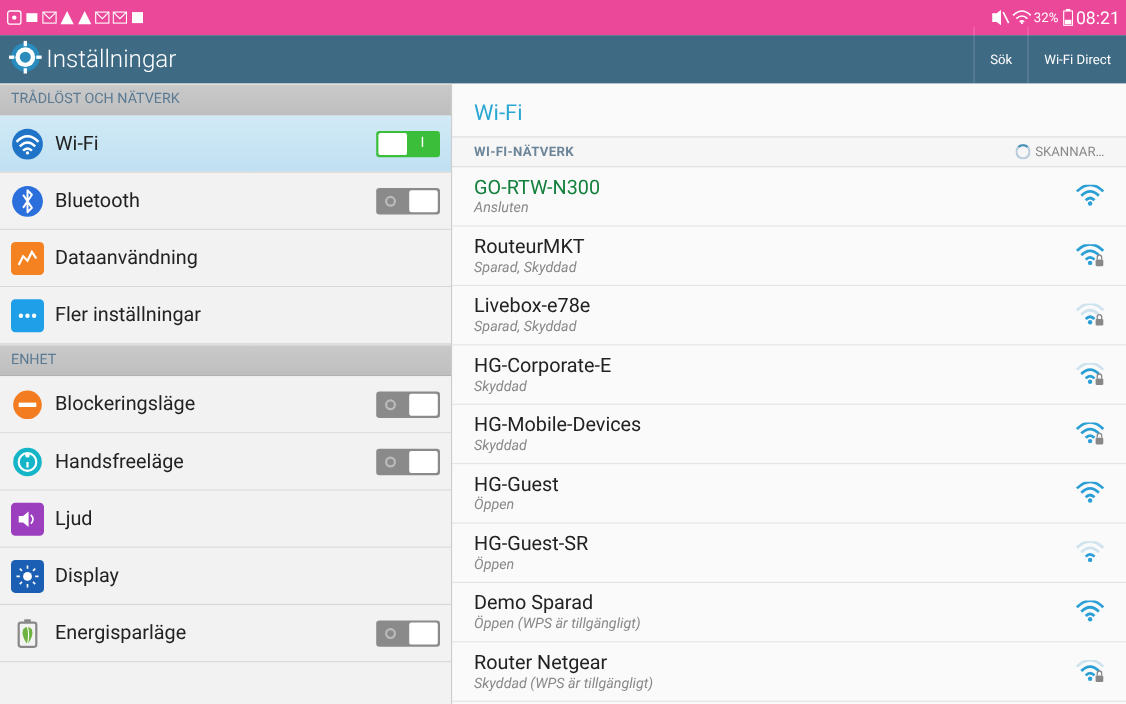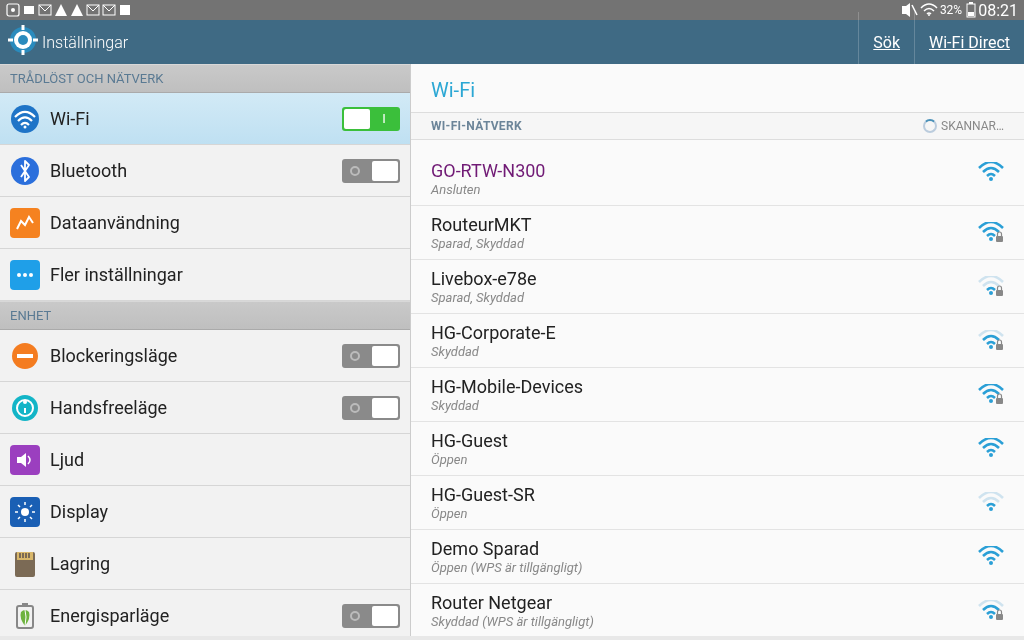--- a/index.html
+++ b/index.html
@@ -1,26 +1,26 @@
 <!DOCTYPE html>
 <html><head>
 <meta charset="utf-8">
 <style>
   html,body{margin:0;padding:0;width:1024px;height:640px;font-family:Roboto,Arial,sans-serif;background:#e8e8e8;overflow:hidden;}
   *{box-sizing:border-box;}
   
-  .statusbar{height:20px;background:#737373;color:#fff;display:flex;align-items:center;justify-content:space-between;font-size:13px;padding:0 6px;text-align:right;}
+  .statusbar{height:32px;background:#ec4899;color:#fff;display:flex;align-items:center;justify-content:space-between;font-size:13px;padding:0 6px;text-align:right;}
   .statusbar .left,.statusbar .right{display:flex;align-items:center;gap:2px;}
   .statusbar svg{display:block;}
   .battery-pct{font-size:12px;margin-right:2px;}
   .clock{font-size:16px;}
   
   .actionbar{height:44px;background:#3f6a84;color:#fff;display:flex;align-items:center;padding-left:8px;}
-  .actionbar-title{font-size:16px;font-weight:300;margin-left:4px;flex:1;}
-  .actionbar-btn{height:60px;padding:0 14px;display:flex;align-items:center;border-left:1px solid rgba(255,255,255,.2);font-size:16px;cursor:pointer;text-decoration:underline;}
+  .actionbar-title{font-size:22px;font-weight:300;margin-left:4px;flex:1;}
+  .actionbar-btn{height:60px;padding:0 14px;display:flex;align-items:center;border-left:1px solid rgba(255,255,255,.2);font-size:12px;cursor:pointer;}
   
   .content{display:flex;height:572px;}
   .sidebar{width:410px;background:#f2f2f2;overflow:hidden;}
   .section-header{background:linear-gradient(#c9c9c9,#bfbfbf);color:#5a7a93;font-weight:normal;font-size:13px;padding:6px 10px;border-top:1px solid #d8d8d8;border-bottom:1px solid #aaa;}
   .row{height:52px;display:flex;align-items:center;padding:0 10px;border-bottom:1px solid #d6d6d6;background:#f2f2f2;cursor:pointer;}
   .row.selected{background:linear-gradient(#d2eaf6,#bfe0f2);position:relative;}
   .row .label{flex:1;font-size:18px;color:#222;margin-left:10px;}
   .icon-box{width:30px;height:30px;border-radius:4px;display:flex;align-items:center;justify-content:center;flex-shrink:0;}
   .toggle{width:58px;height:24px;background:#888;border-radius:3px;display:flex;align-items:center;padding:2px;position:relative;}
   .toggle .knob{width:26px;height:20px;background:#fff;border-radius:2px;}
@@ -33,21 +33,21 @@
   
   .detail{flex:1;background:#fafafa;display:flex;flex-direction:column;border-left:1px solid #ccc;}
   .detail-title{color:#2ba7d4;font-size:20px;padding:14px 20px 10px;}
   .detail-subhead{display:flex;align-items:center;justify-content:space-between;padding:6px 20px;border-top:1px solid #ddd;border-bottom:1px solid #ddd;background:#f6f6f6;gap:44px;}
   .detail-subhead .txt{color:#6c8599;font-size:12px;font-weight:bold;letter-spacing:.3px;}
   .scanning{display:flex;align-items:center;gap:4px;color:#888;font-size:12px;}
   .netlist{flex:1;overflow:hidden;}
   .net{padding:8px 20px 8px 20px;border-bottom:1px solid #e3e3e3;display:flex;align-items:center;cursor:pointer;}
   .net .info{flex:1;}
   .net .ssid{font-size:18px;color:#222;}
-  .net.connected .ssid{color:#701a75;margin-top:12px;}
+  .net.connected .ssid{color:#15803d;}
   .net .sub{font-size:13px;color:#888;margin-top:1px;font-style:italic;}
   .wifi-strength{width:26px;display:flex;align-items:center;justify-content:center;}
   @keyframes spin{to{transform:rotate(360deg)}}
   .spinner{width:14px;height:14px;border:2px solid #bcd;border-top-color:#4a90b8;border-radius:50%;animation:spin 1s linear infinite;}
 </style>
 </head>
 <body>
 
 <div class="statusbar">
   <div class="left">
@@ -252,33 +252,20 @@
                 <line x1="4" y1="4" x2="6" y2="6"></line>
                 <line x1="16" y1="16" x2="18" y2="18"></line>
                 <line x1="16" y1="6" x2="18" y2="4"></line>
                 <line x1="4" y1="18" x2="6" y2="16"></line>
               </g>
             </svg>
           </span>
         <span class="label">Display</span>
       </div>
 
-      <div class="row">
-        <span class="icon-box">
-            <svg width="26" height="30" viewBox="0 0 26 30">
-              <rect x="3" y="3" width="20" height="25" rx="2" fill="#7b6a55"></rect>
-              <rect x="5" y="3" width="16" height="8" fill="#d9b76a"></rect>
-              <rect x="7" y="4" width="2" height="5" fill="#7b6a55"></rect>
-              <rect x="10" y="4" width="2" height="5" fill="#7b6a55"></rect>
-              <rect x="13" y="4" width="2" height="5" fill="#7b6a55"></rect>
-              <rect x="16" y="4" width="2" height="5" fill="#7b6a55"></rect>
-            </svg>
-          </span>
-        <span class="label">Lagring</span>
-      </div>
 
       <div class="row">
         <span class="icon-box">
             <svg width="24" height="28" viewBox="0 0 24 28">
               <rect x="4" y="4" width="16" height="22" rx="2" fill="none" stroke="#888" stroke-width="2"></rect>
               <rect x="9" y="1" width="6" height="3" fill="#888"></rect>
               <path d="M8 10 Q12 6 16 10 Q18 16 12 24 Q6 16 8 10" fill="#6eb33f"></path>
               <path d="M12 8 Q14 14 12 24" stroke="#fff" stroke-width="1" fill="none"></path>
             </svg>
           </span>

